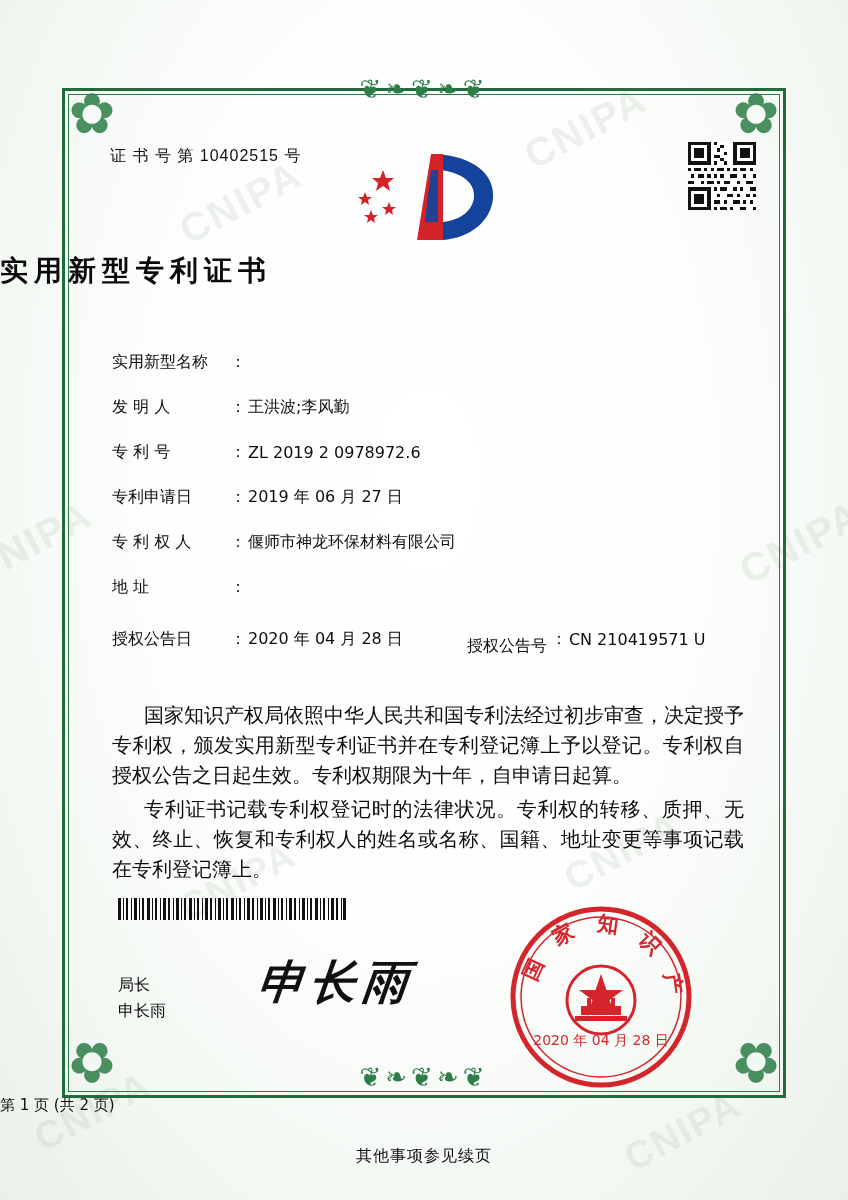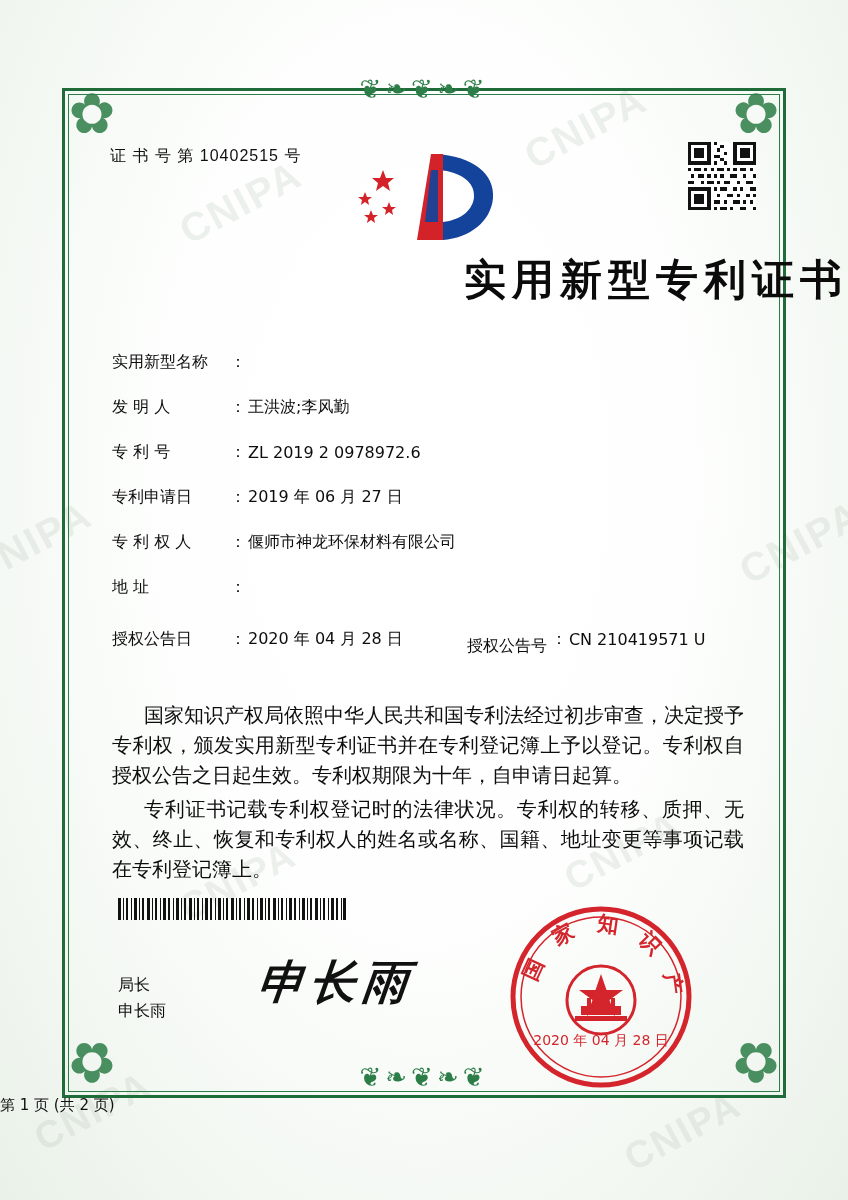--- a/index.html
+++ b/index.html
@@ -124,22 +124,22 @@
     top: 148px;
     transform: translateX(-50%);
     width: 170px;
     height: 100px;
   }
 
   .title {
     position: absolute;
     left: 0; right: 0;
     top: 252px;
-    text-align: right;
-    font-size: 42px;
+    text-align: left;
+    font-size: 28px;
     font-weight: bold;
     letter-spacing: 6px;
     color: #0b0b0b;
     font-family: "DejaVu Sans", "Liberation Sans", sans-serif;
   }
 
   
   .fields {
     position: absolute;
     left: 112px;
@@ -523,14 +523,15 @@
         <path id="sealArc" d="M 93,93 m -66,0 a 66,66 0 1,1 132,0" fill="none"></path>
       </defs>
       <text fill="#d4242c" font-size="21" font-family="DejaVu Sans, Liberation Sans, sans-serif" font-weight="bold" letter-spacing="7">
         <textPath href="#sealArc" startOffset="7%">国 家 知 识 产 权 局</textPath>
       </text>
     </svg>
   </div>
   <div class="seal-date">2020 年 04 月 28 日</div>
 
   <div class="page-num">第 1 页 (共 2 页)</div>
+  <div class="footnote">其他事项参见续页</div>
 
 </div>
 
 </body></html>

